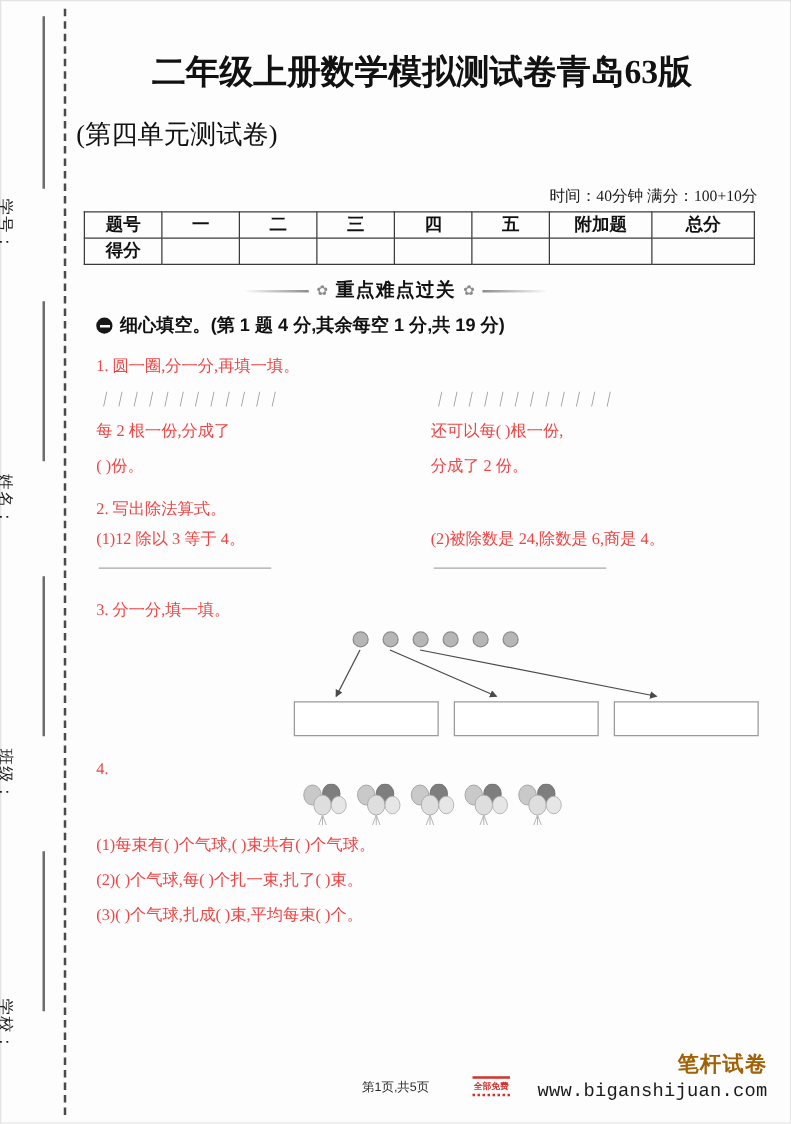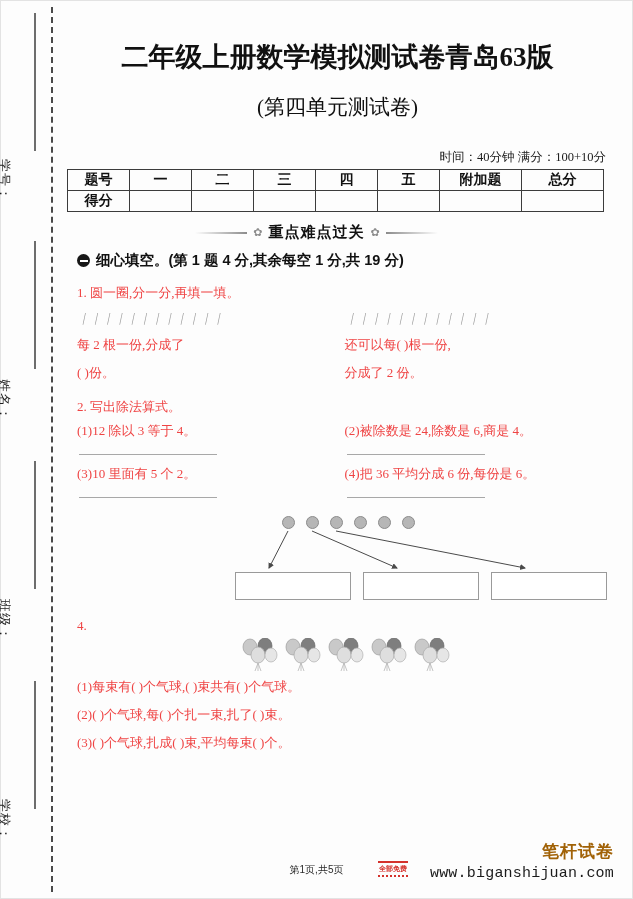--- a/index.html
+++ b/index.html
@@ -39,21 +39,21 @@
 
   
   .title {
     position: absolute; left: 60px; right: 18px; top: 38px;
     text-align: center; font-size: 27px; font-weight: bold;
     letter-spacing: 0px; color: #111;
     font-family: "Liberation Serif", serif;
   }
   .subtitle {
     position: absolute; left: 60px; right: 18px; top: 92px;
-    text-align: center; font-size: 21px; color: #111;
+    text-align: left; font-size: 21px; color: #111;
   }
   .infoline {
     position: absolute; right: 26px; top: 148px;
     font-size: 12.5px; color: #1a1a1a;
   }
 
   
   table.score {
     position: absolute; left: 66px; top: 168px;
     width: 524px;
@@ -251,31 +251,25 @@
     <div class="two-col">
       <div class="col">
         <div class="q">(1)12 除以 3 等于 4。</div>
         <div class="ans-line"></div>
       </div>
       <div class="col">
         <div class="q">(2)被除数是 24,除数是 6,商是 4。</div>
         <div class="ans-line"></div>
       </div>
     </div>
-    <div class="two-col">
-      <div class="col">
-        <div class="q">(3)10 里面有 5 个 2。</div>
-        <div class="ans-line"></div>
-      </div>
-      <div class="col">
-        <div class="q">(4)把 36 平均分成 6 份,每份是 6。</div>
-        <div class="ans-line"></div>
-      </div>
-    </div>
-
+
+    <div class="q q-title" style="margin-top:14px;">
+      <span>3.</span>
+      <span>分一分,填一填。</span>
+    </div>
     <div class="diagram">
       <div class="dots">
         <span class="dot"></span>
         <span class="dot"></span>
         <span class="dot"></span>
         <span class="dot"></span>
         <span class="dot"></span>
         <span class="dot"></span>
       </div>
       <svg class="arrows" width="520" height="92">

